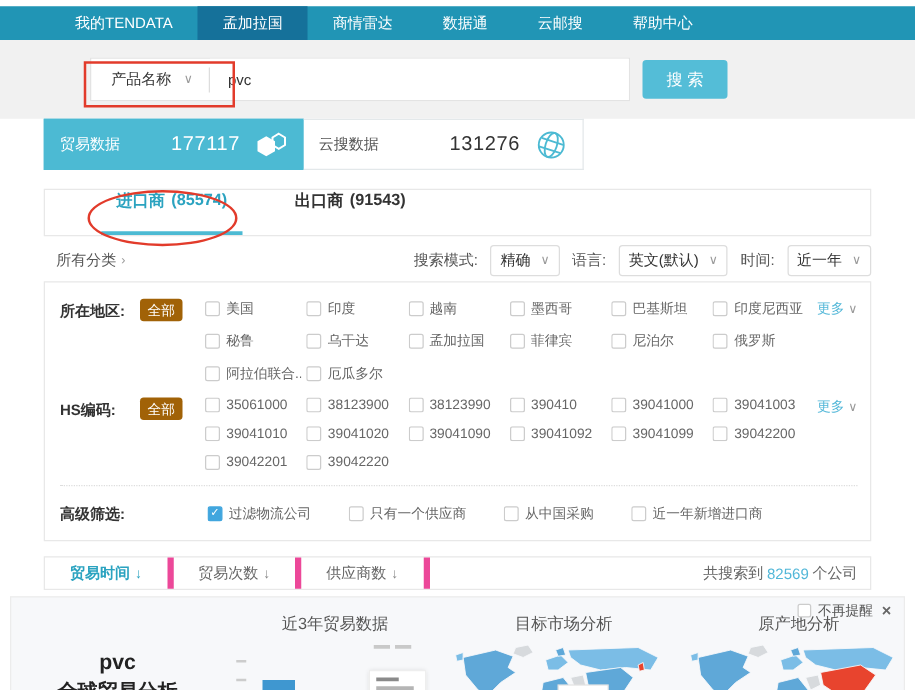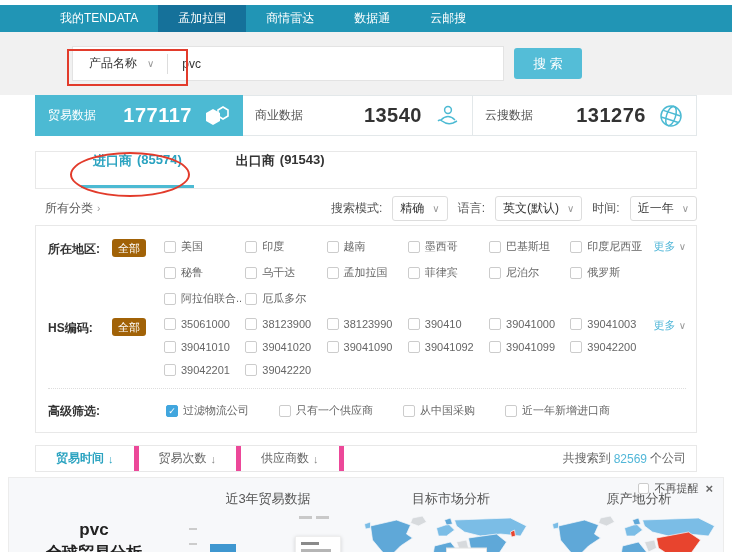--- a/index.html
+++ b/index.html
@@ -25,21 +25,21 @@
   .annot-rect { position:absolute; left:67px; top:44px; width:121px; height:37px; border:2px solid #e23b2b; pointer-events:none; z-index:5; }
   .annot-ellipse { position:absolute; left:70px; top:147px; width:120px; height:45px; border:2px solid #e23b2b; border-radius:50%; pointer-events:none; z-index:5; }
 
   
   .stats { margin:0 35px; display:flex; height:41px; }
   .stat-block { display:flex; align-items:center; padding:0 12px; border:1px solid #e3e8ea; background:#fff; cursor:pointer; }
   .stat-block + .stat-block { border-left:none; }
   .stat-block.active { background:#4cbad3; border-color:#4cbad3; }
   .stat-label { font-size:12px; color:#555; }
   .stat-block.active .stat-label { color:#fff; }
-  .stat-value { font-size:20px; font-weight:700; color:#333; margin-left:auto; letter-spacing:0.5px; }
+  .stat-value { font-size:16px; font-weight:400; color:#333; margin-left:auto; letter-spacing:0.5px; }
   .stat-block.active .stat-value { color:#fff; }
   .stat-icon { margin-left:12px; width:26px; height:26px; flex:0 0 auto; }
   .b1 { width:208px; } .b2 { width:230px; } .b3 { width:224px; }
 
   
   .tabs-box { margin:15px 35px 0; border:1px solid #e8e8e8; background:#fff; height:38px; display:flex; align-items:stretch; padding-left:45px; }
   .tab { font-size:13px; font-weight:bold; color:#333; display:flex; align-items:flex-start; gap:5px; padding:0 12px; margin-right:30px; border-bottom:3px solid transparent; cursor:pointer; }
   .tab.active { color:#2ba3c0; border-bottom-color:#4cbad3; }
 
   
@@ -106,20 +106,21 @@
 <body>
 
 <div class="page">
 
   <div class="topnav">
     <div class="nav-item">我的TENDATA</div>
     <div class="nav-item active">孟加拉国</div>
     <div class="nav-item">商情雷达</div>
     <div class="nav-item">数据通</div>
     <div class="nav-item">云邮搜</div>
+    <div class="nav-item">帮助中心</div>
   </div>
 
   <div class="search-area">
     <div class="search-box">
       <div class="field-select">
         <span>产品名称</span>
         <span class="chev">∨</span>
       </div>
       <div class="field-divider"></div>
       <input class="search-input" type="text" value="pvc" style="">
@@ -129,29 +130,20 @@
 
   <div class="annot-rect"></div>
 
   <div class="stats">
     <div class="stat-block active b1">
       <span class="stat-label">贸易数据</span>
       <span class="stat-value">177117</span>
       <svg class="stat-icon" viewBox="0 0 26 26">
         <polygon points="9,6 16,10 16,18 9,22 2,18 2,10" fill="#fff"></polygon>
         <polygon points="19,4 24,7 24,13 19,16 14,13 14,7" fill="none" stroke="#fff" stroke-width="1.6"></polygon>
-      </svg>
-    </div>
-    <div class="stat-block b2">
-      <span class="stat-label">商业数据</span>
-      <span class="stat-value">13540</span>
-      <svg class="stat-icon" viewBox="0 0 26 26" fill="none" stroke="#4cbad3" stroke-width="1.5">
-        <circle cx="14" cy="7" r="3.4"></circle>
-        <path d="M7,17 q7,-7 14,0"></path>
-        <path d="M4,18 q2,-2 4,0 q5,4 11,2 l4,-2"></path>
       </svg>
     </div>
     <div class="stat-block b3">
       <span class="stat-label">云搜数据</span>
       <span class="stat-value">131276</span>
       <svg class="stat-icon" viewBox="0 0 26 26" fill="none" stroke="#4cbad3" stroke-width="1.5">
         <circle cx="13" cy="13" r="10"></circle>
         <ellipse cx="13" cy="13" rx="4.5" ry="10" transform="rotate(18 13 13)"></ellipse>
         <path d="M4,10 L22,10 M4,17 L22,17" transform="rotate(18 13 13)"></path>
       </svg>

